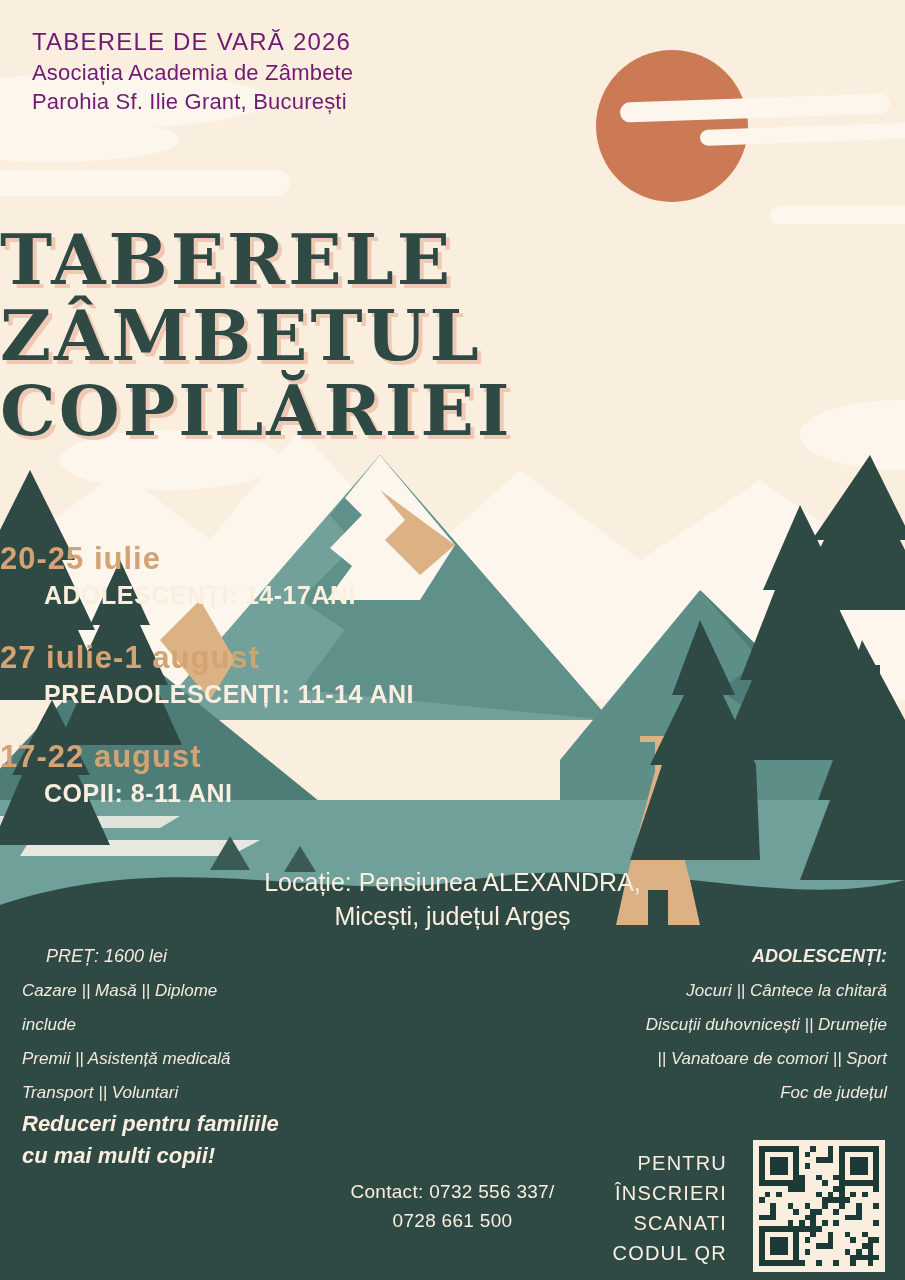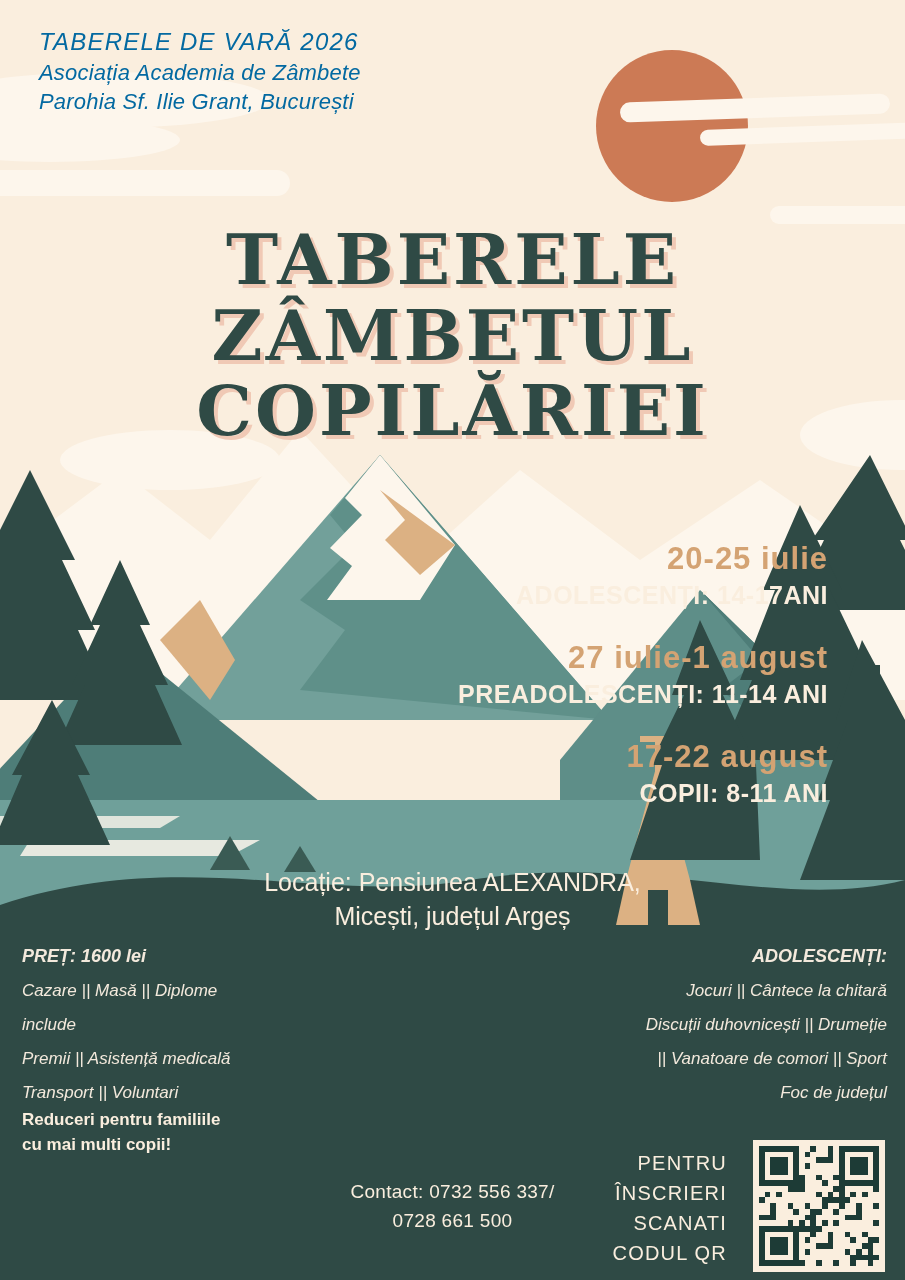--- a/index.html
+++ b/index.html
@@ -44,59 +44,57 @@
   svg.scene {
     position: absolute;
     left: 0; top: 0;
     width: 905px;
     height: 1280px;
   }
 
   
   .top-head {
     position: absolute;
-    left: 39px; top: 26px;
-    color: #0369a1;
+    left: 32px; top: 26px;
+    color: #701a75;
     line-height: 1.32;
     z-index: 6;
-    font-style: italic;
   }
   .top-head .l1 {
     font-size: 24px;
     letter-spacing: 1.2px;
     font-weight: 400;
   }
   .top-head .l2, .top-head .l3 {
     font-size: 22px;
     font-weight: 400;
     letter-spacing: 0.2px;
   }
 
   .title-block {
     position: absolute;
     left: 0; top: 222px;
     width: 905px;
-    text-align: center;
     z-index: 6;
   }
   .title-block .tline {
     font-family: "DejaVu Serif", serif;
     font-weight: 700;
     color: #2f4a45;
     font-size: 70px;
     line-height: 1.08;
     letter-spacing: 3px;
     text-shadow: 4px 4px 0 #f0c9b5;
   }
 
   .sessions {
     position: absolute;
     left: 0; top: 540px;
     width: 828px;
-    text-align: right;
+    text-align: left;
     z-index: 6;
   }
   .sess { margin-bottom: 26px; }
   .sess .dates {
     color: #d4a373;
     font-size: 31px;
     font-weight: 700;
     letter-spacing: 1px;
     line-height: 1.2;
   }
@@ -125,33 +123,35 @@
     position: absolute;
     left: 22px; top: 938px;
     width: 330px;
     z-index: 6;
     color: #f3e9dc;
     font-style: italic;
     font-size: 17px;
     line-height: 2.0;
   }
   .price-col .ptitle {
-    font-weight: 700;
+    font-weight: 400;
     font-style: italic;
     font-size: 18px;
+    margin-left: 24px;
   }
   .discount {
     position: absolute;
     left: 22px; top: 1108px;
     width: 320px;
     color: #faeede;
-    font-size: 17px;
+    font-size: 22px;
     font-weight: 700;
     line-height: 1.45;
     z-index: 6;
+    font-style: italic;
   }
 
   .act-col {
     position: absolute;
     right: 18px; top: 938px;
     width: 360px;
     text-align: right;
     z-index: 6;
     color: #f3e9dc;
     font-style: italic;

